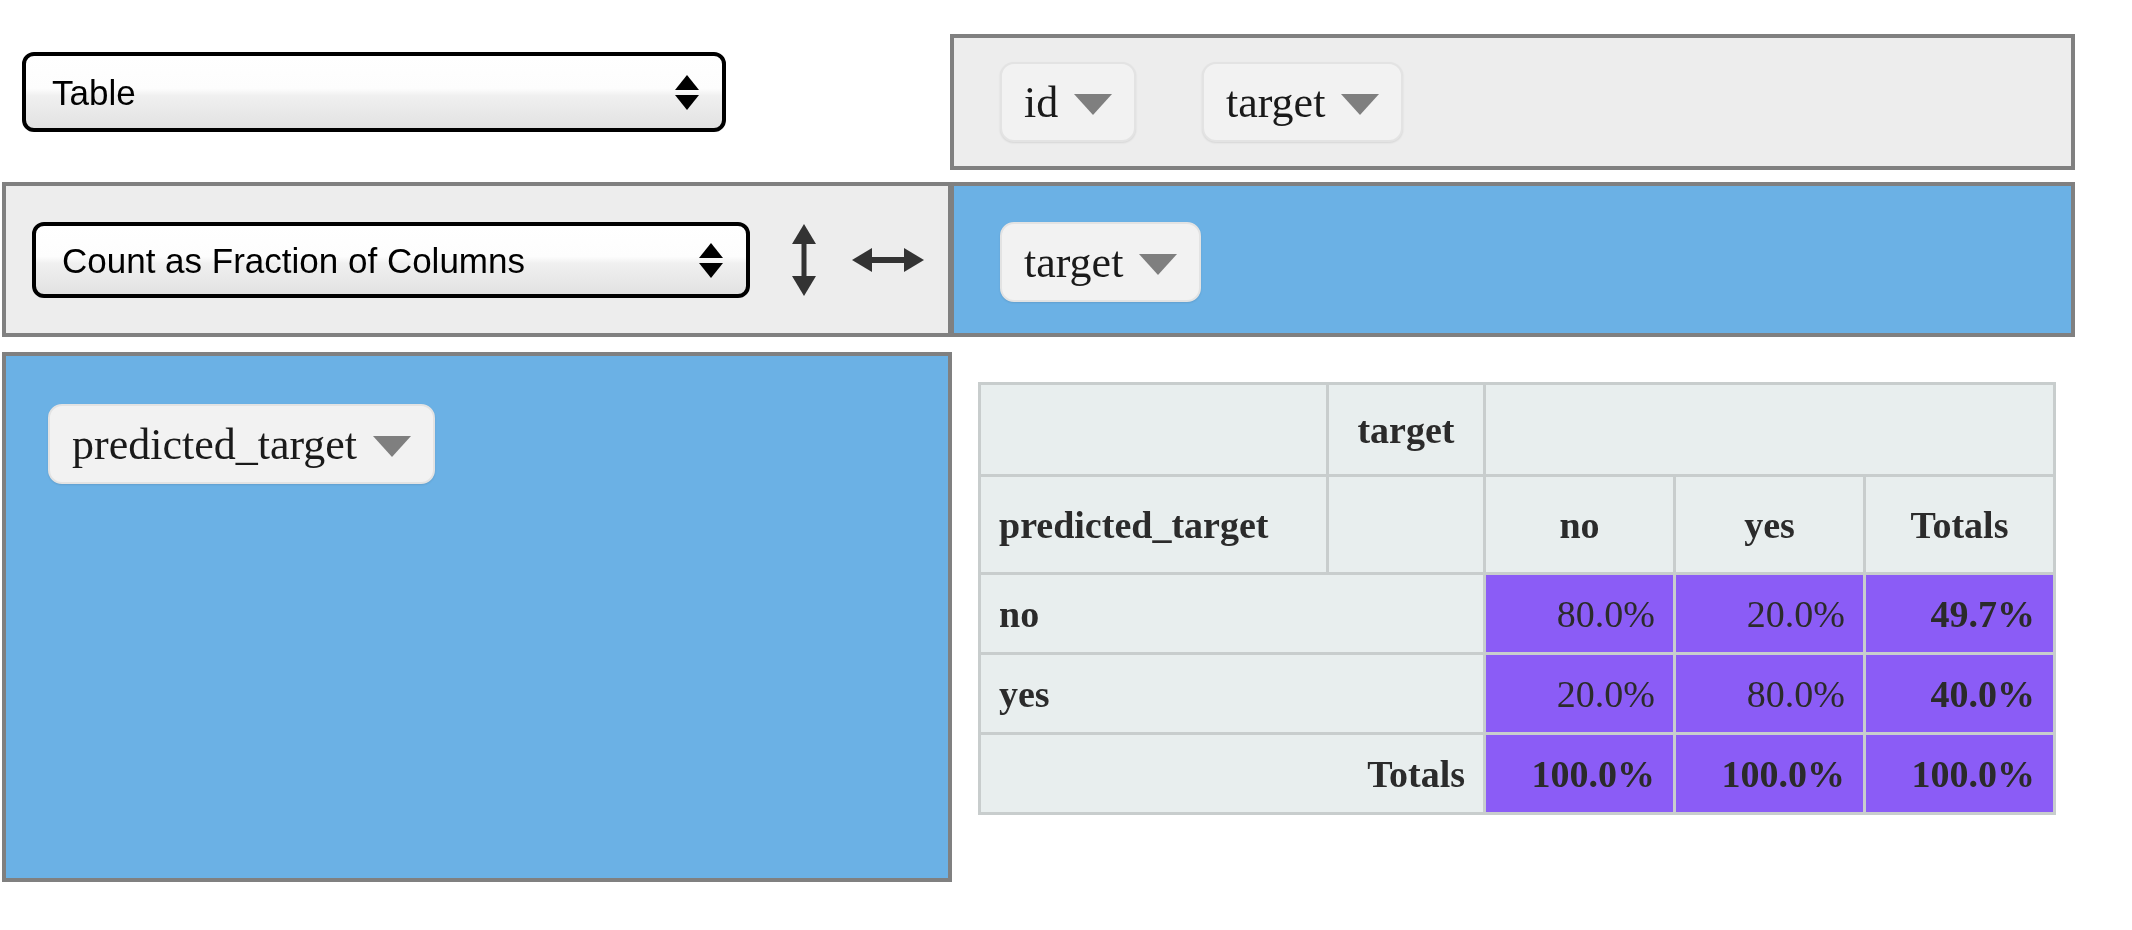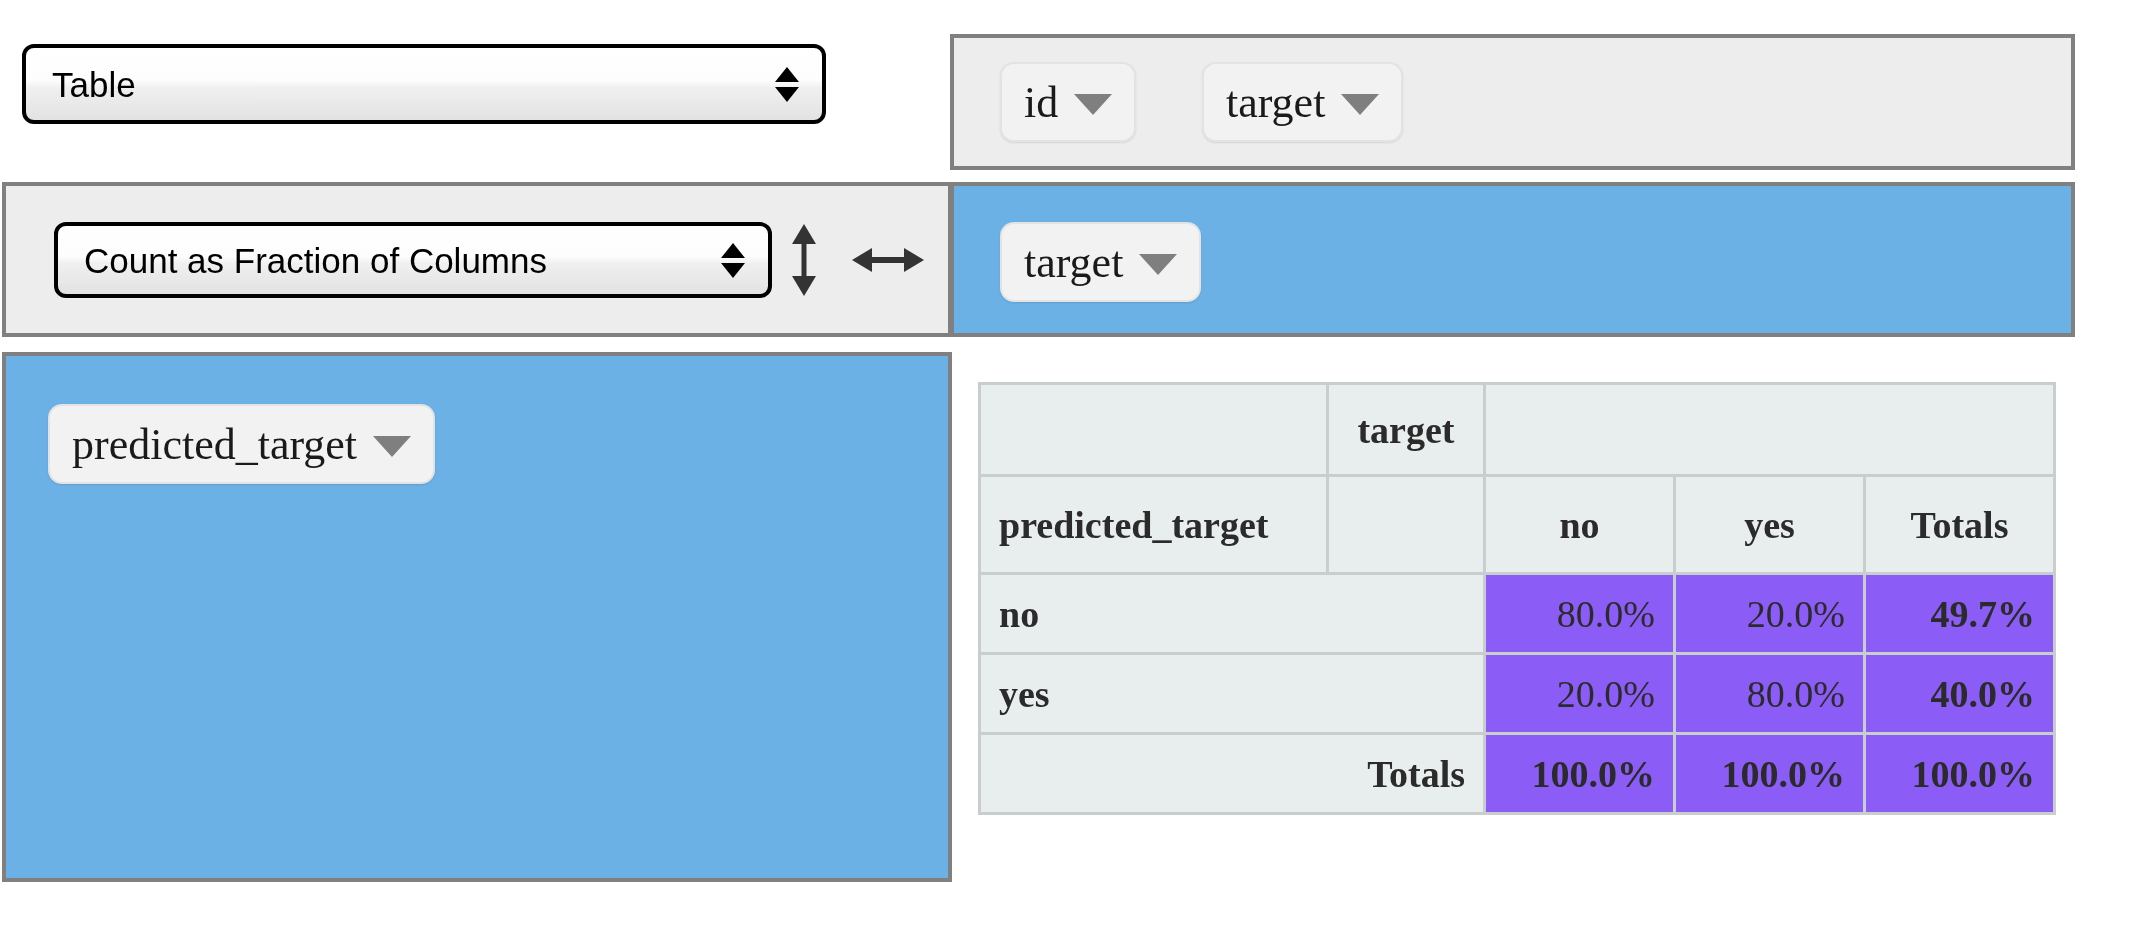--- a/index.html
+++ b/index.html
@@ -131,32 +131,32 @@
   .pvtAxisLabel { text-align: center; }
   .pvtRowAxis  { text-align: left; }
   .pvtRowLabel { text-align: left; }
   .pvtColLabel { text-align: center; }
   .pvtTotalLabel { text-align: right; }
   .pvtBlank { background: #e8eeee; border: 3px solid #c8cdcd; }
 </style>
 </head>
 <body>
 
-<div class="nativeselect" style="left:22px; top:44px; width:804px; height:80px;">
+<div class="nativeselect" style="left:22px; top:52px; width:704px; height:80px;">
   <span class="sel-label">Table</span>
   <span class="sel-arrows">
     <span class="tri-up"></span>
     <span class="tri-down"></span>
   </span>
 </div>
 
 <div class="panel" style="left:2px; top:182px; width:950px; height:155px;">
 </div>
 
-<div class="nativeselect" style="left:32px; top:222px; width:718px; height:76px;margin-left:22px;">
+<div class="nativeselect" style="left:32px; top:222px; width:718px; height:76px;">
   <span class="sel-label">Count as Fraction of Columns</span>
   <span class="sel-arrows">
     <span class="tri-up"></span>
     <span class="tri-down"></span>
   </span>
 </div>
 
 <div class="handle" style="left:783px; top:222px; width:42px; height:76px;">
   <svg width="42" height="76" viewBox="0 0 42 76">
     <g fill="#333333" stroke="#333333" stroke-width="5" stroke-linecap="round">

